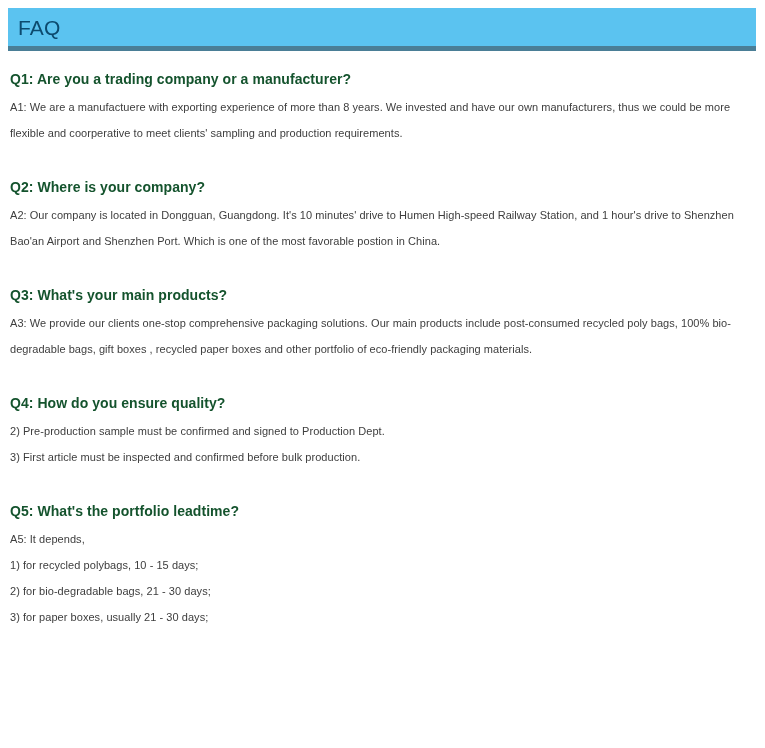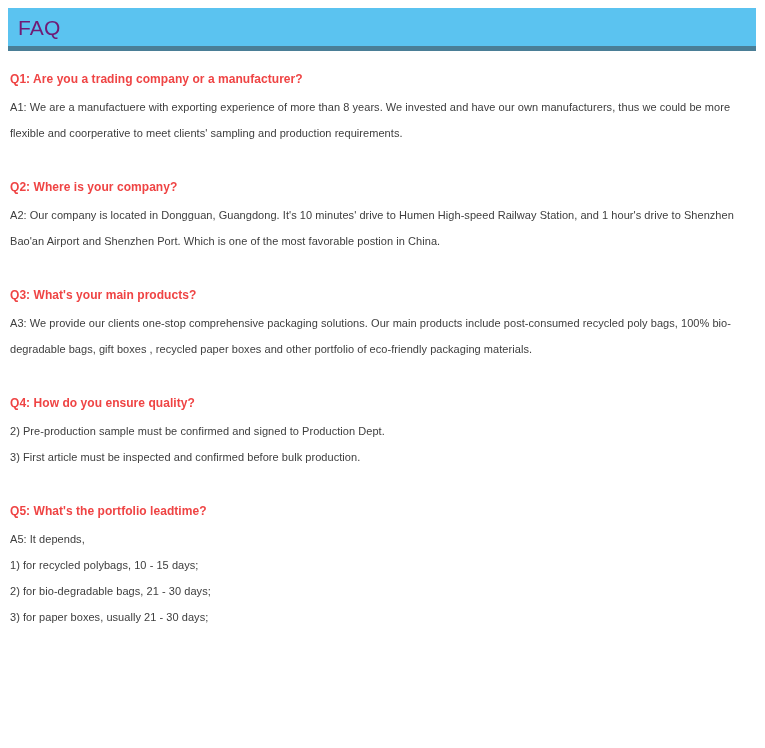--- a/index.html
+++ b/index.html
@@ -36,21 +36,21 @@
     background: #5bc3f0;
     border-bottom: 5px solid #4a7e96;
     display: flex;
     align-items: center;
     padding-left: 10px;
   }
 
   .faq-banner-title {
     font-size: 21px;
     font-weight: 400;
-    color: #701a75;
+    color: #0c4a6e;
     letter-spacing: 0.2px;
     line-height: 1;
   }
 
   
   .faq-content {
     position: absolute;
     left: 10px;
     top: 66px;
     width: 745px;
@@ -58,23 +58,23 @@
 
   .faq-item {
     margin-bottom: 28px;
   }
 
   .faq-item:last-child {
     margin-bottom: 0;
   }
 
   .faq-question {
-    font-size: 12px;
+    font-size: 14px;
     font-weight: bold;
-    color: #ef4444;
+    color: #14532d;
     line-height: 26px;
     margin: 0 0 2px 0;
     letter-spacing: 0.05px;
   }
 
   .faq-answer {
     font-size: 11px;
     font-weight: 400;
     color: #3d3d3d;
     line-height: 26px;

